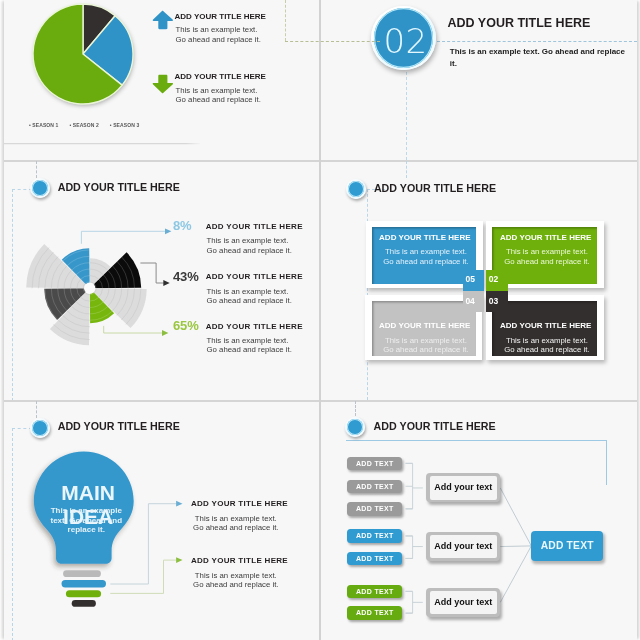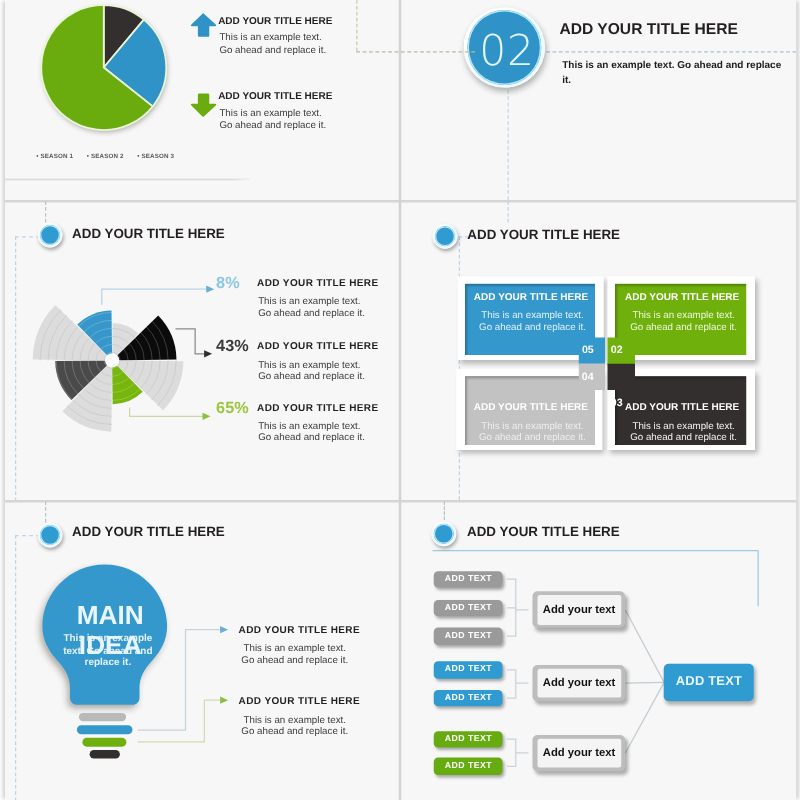--- a/index.html
+++ b/index.html
@@ -221,21 +221,21 @@
       <div style="position:absolute;left:17.5px;top:40.6px;width:86px;font-size:7.8px;line-height:9.1px;color:#eeeeee;text-align:center;">This is an example text. Go ahead and replace it.</div>
       <div style="position:absolute;left:100px;top:0.6px;font-size:8.5px;font-weight:bold;color:#ffffff;">04</div>
     </div>
 
     <div style="position:absolute;left:165.1px;top:134px;width:117.5px;height:65px;">
       <div style="position:absolute;left:0;top:0;width:117.5px;height:65px;background:#ffffff;box-shadow:2px 3px 4px rgba(0,0,0,.25);"></div>
       <div style="position:absolute;left:6.4px;top:6.2px;width:104.5px;height:54.4px;background:#332f2e;box-shadow:inset 1.5px 1.5px 2px rgba(0,0,0,.28);"></div>
       <div style="position:absolute;left:-0.4px;top:-3.8px;width:22px;height:20.4px;background:#332f2e;"></div>
       <div style="position:absolute;left:13.9px;top:26.4px;font-size:8px;font-weight:bold;color:#ffffff;white-space:nowrap;letter-spacing:0;">ADD YOUR TITLE HERE</div>
       <div style="position:absolute;left:17.8px;top:40.6px;width:86px;font-size:7.8px;line-height:9.1px;color:#f2f2f2;text-align:center;">This is an example text. Go ahead and replace it.</div>
-      <div style="position:absolute;left:2.6px;top:0.6px;font-size:8.5px;font-weight:bold;color:#ffffff;margin-top:21px;">03</div>
+      <div style="position:absolute;left:2.6px;top:0.6px;font-size:8.5px;font-weight:bold;color:#ffffff;">03</div>
     </div>
   </div>
 
   <div class="panel" style="left:4px;top:401px;width:315px;height:239px;">
     <div style="position:absolute;left:32.4px;top:0;width:0;height:17px;border-left:1px dashed #b9c3c8;"></div>
     <div style="position:absolute;left:8px;top:26.6px;width:20px;height:0;border-top:1px dashed #b9d6e9;"></div>
     <div style="position:absolute;left:8px;top:26.6px;width:0;height:213px;border-left:1px dashed #b9d6e9;"></div>
 
     <div class="dot" style="left:26.3px;top:16.5px;width:20.2px;height:20.2px;"></div>
     <div class="stitle" style="left:53.7px;top:19.3px;font-size:10.7px;letter-spacing:0;">ADD YOUR TITLE HERE</div>

